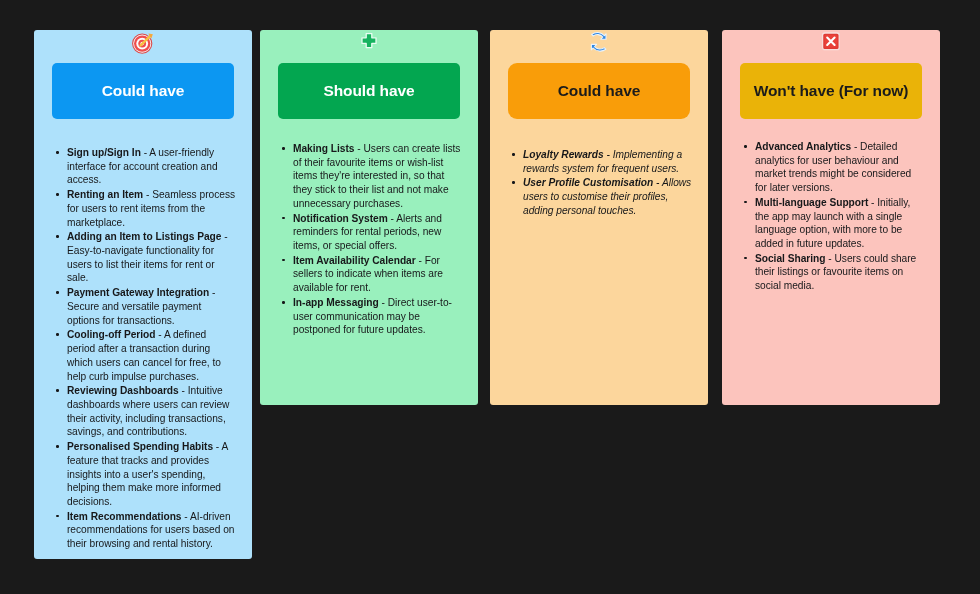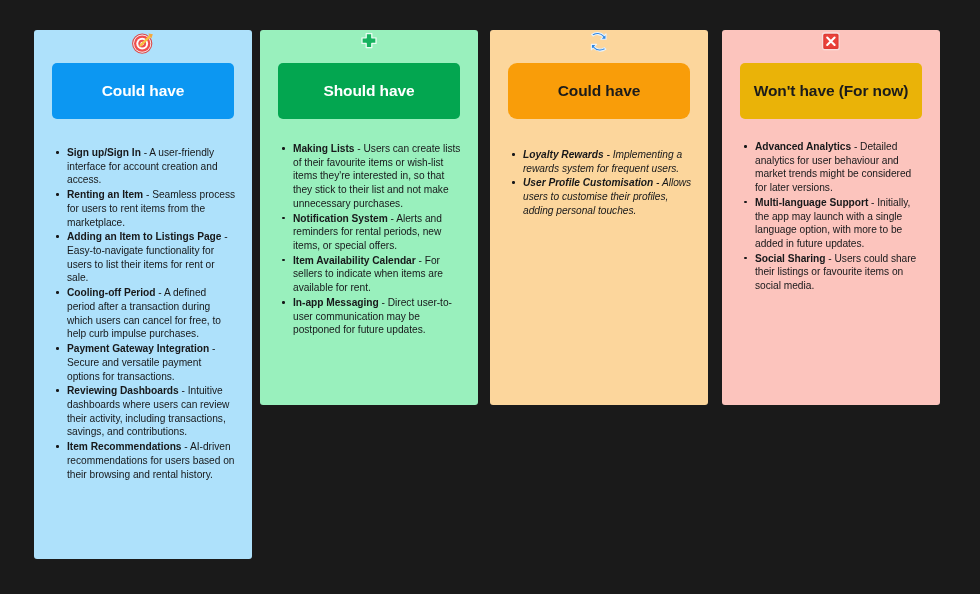--- a/index.html
+++ b/index.html
@@ -135,23 +135,24 @@
         </svg>
       </span>
       <div class="header-bar">
         <span class="header-title">Could have</span>
       </div>
     </div>
     <ul class="bullets">
       <li class="bullet"><span class="term">Sign up/Sign In</span><span class="sep"> - </span><span class="desc">A user-friendly interface for account creation and access.</span></li>
       <li class="bullet"><span class="term">Renting an Item</span><span class="sep"> - </span><span class="desc">Seamless process for users to rent items from the marketplace.</span></li>
       <li class="bullet"><span class="term">Adding an Item to Listings Page</span><span class="sep"> - </span><span class="desc">Easy-to-navigate functionality for users to list their items for rent or sale.</span></li>
+      <li class="bullet"><span class="term">Payment Gateway Integration</span><span class="sep"> - </span><span class="desc">Secure and versatile payment options for transactions.</span></li>
       <li class="bullet"><span class="term">Cooling-off Period</span><span class="sep"> - </span><span class="desc">A defined period after a transaction during which users can cancel for free, to help curb impulse purchases.</span></li>
-      <li class="bullet"><span class="term">Payment Gateway Integration</span><span class="sep"> - </span><span class="desc">Secure and versatile payment options for transactions.</span></li>
       <li class="bullet"><span class="term">Reviewing Dashboards</span><span class="sep"> - </span><span class="desc">Intuitive dashboards where users can review their activity, including transactions, savings, and contributions.</span></li>
+      <li class="bullet"><span class="term">Personalised Spending Habits</span><span class="sep"> - </span><span class="desc">A feature that tracks and provides insights into a user's spending, helping them make more informed decisions.</span></li>
       <li class="bullet"><span class="term">Item Recommendations</span><span class="sep"> - </span><span class="desc">AI-driven recommendations for users based on their browsing and rental history.</span></li>
     </ul>
   </div>
 
   <div class="card c1">
     <div class="header-zone">
       <span class="header-icon">
         <svg viewBox="0 0 26 26">
           <path d="M10.2 3.6 h5.6 v4.2 h4.2 v5.6 h-4.2 v4.2 h-5.6 v-4.2 h-4.2 v-5.6 h4.2 z" fill="#16b35f" stroke="#e9fdf2" stroke-width="1.3" stroke-linejoin="round"></path>
         </svg>

